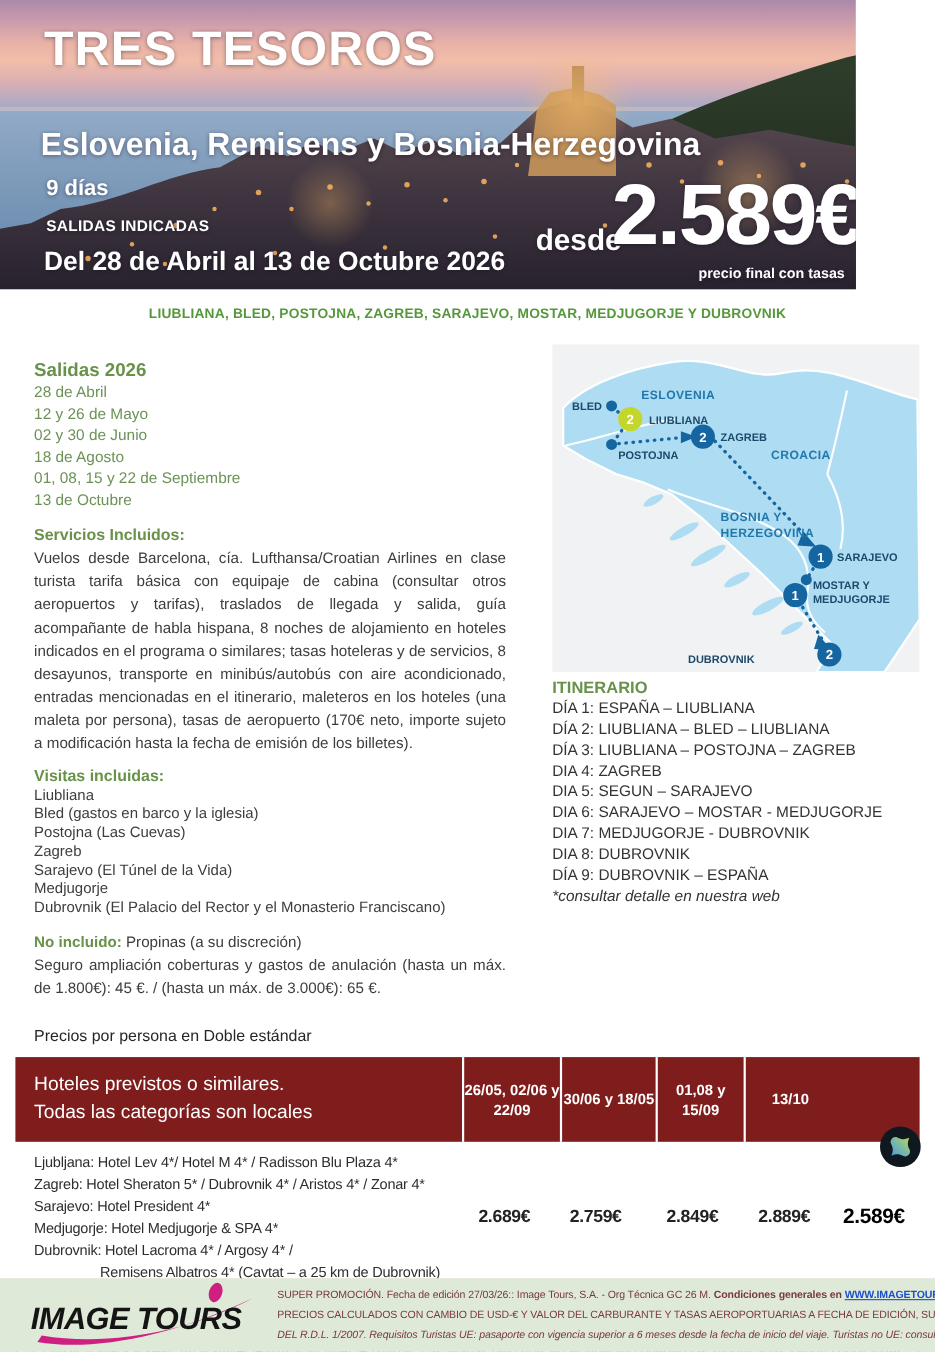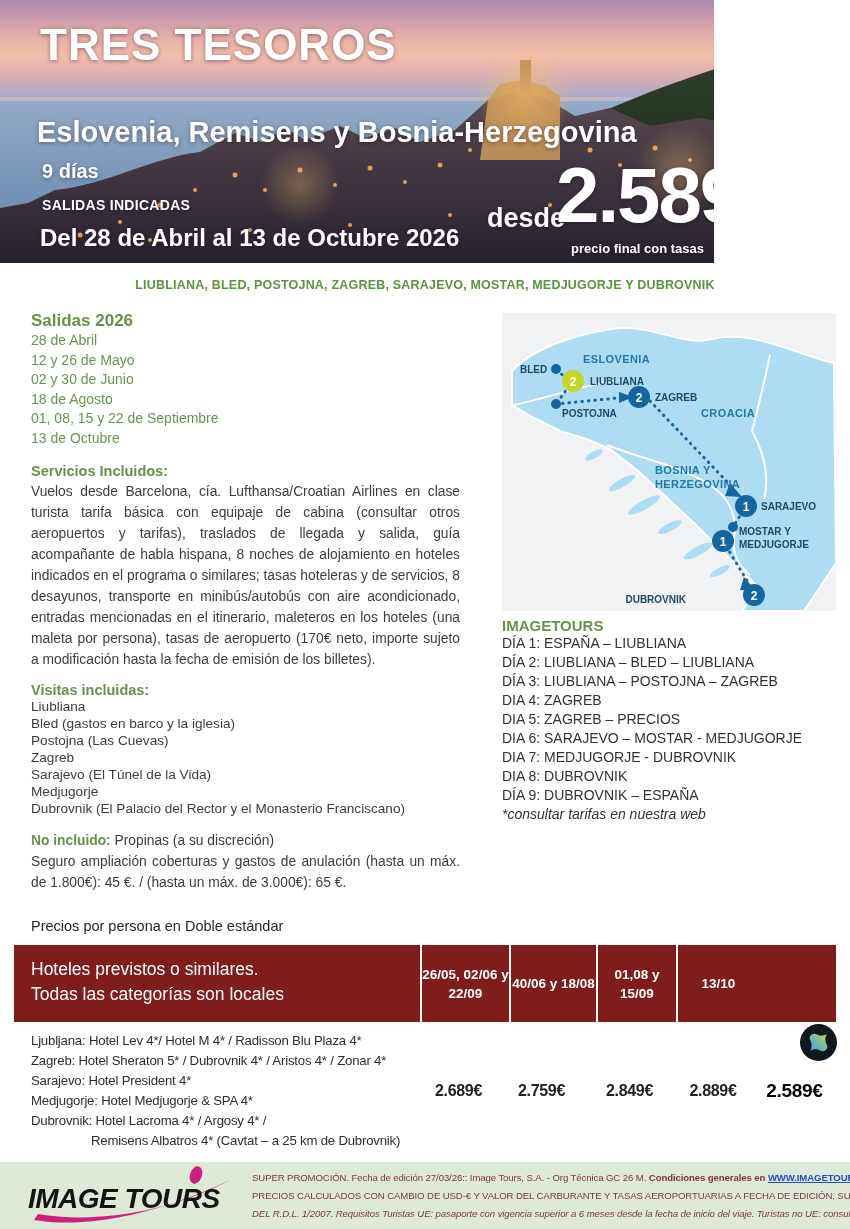--- a/index.html
+++ b/index.html
@@ -1,21 +1,21 @@
 <!DOCTYPE html>
 <html><head>
 <meta charset="utf-8">
 <style>
   * { margin:0; padding:0; box-sizing:border-box; }
   html,body { background:#ffffff; }
   body { width:850px; font-family:"Liberation Sans", sans-serif; color:#3c3c3c; }
   .page { position:relative; width:850px; height:1229px; background:#fff; overflow:hidden; }
 
   
-  .hero { position:relative; width:714px; height:263px; overflow:hidden;
+  .hero { position:relative; width:778px; height:263px; overflow:hidden;
     background:linear-gradient(180deg,#ab8aa8 0%,#c99aac 7%,#e9b2a7 15%,#f2bda9 21%,#dcb0b3 28%,#a9a9c5 37%,#8fa3c2 45%,#7b98ba 55%,#6f91b3 65%,#67759b 100%); }
   .hero svg { position:absolute; left:0; top:0; }
   .hero-text { position:absolute; color:#fff; text-shadow:0 1px 4px rgba(20,10,30,.45); white-space:nowrap; }
   .hero-title { left:40px; top:20px; font-size:44px; font-weight:700; letter-spacing:1px; }
   .hero-sub { left:37px; top:116px; font-size:29px; font-weight:700; }
   .hero-days { left:42px; top:160px; font-size:20px; font-weight:700; }
   .hero-salidas { left:42px; top:197px; font-size:14px; font-weight:700; letter-spacing:.3px; }
   .hero-range { left:40px; top:224px; font-size:24px; font-weight:700; }
   .hero-desde { left:487px; top:203px; font-size:27px; font-weight:700; }
   .hero-price { left:556px; top:150px; font-size:78px; font-weight:700; letter-spacing:-2px; }
@@ -23,21 +23,21 @@
 
   
   .route-bar { margin-top:15px; text-align:center; color:#55983b; font-size:12.5px; font-weight:700; letter-spacing:.2px; }
 
   
   .main { display:flex; padding:0 14px 0 31px; }
   .col-left { width:429px; }
   .col-right { width:334px; margin-left:42px; }
 
   .h-green { color:#68924a; font-weight:700; }
-  .salidas-h { font-size:17px; margin-top:19px; }
+  .salidas-h { font-size:17px; margin-top:35px; }
   .salidas-date { color:#6c9257; font-size:14px; line-height:19.5px; }
   .serv-h { font-size:14.5px; margin-top:15px; margin-bottom:2px; }
   .para { font-size:13.8px; line-height:21px; text-align:justify; color:#3d3d3d; }
   .vis-h { font-size:14.5px; margin-top:12px; }
   .vis-item { font-size:13.6px; line-height:17px; color:#3d3d3d; }
   .noinc { margin-top:14px; font-size:13.8px; line-height:20px; }
   .noinc .lbl { color:#68924a; font-weight:700; }
   .precios-line { margin-top:25px; font-size:14.5px; color:#262626; }
 
   
@@ -248,42 +248,42 @@
               <text x="153" y="88">ZAGREB</text>
               <text x="259" y="197">SARAJEVO</text>
               <text x="237" y="222">MOSTAR Y</text>
               <text x="237" y="235">MEDJUGORJE</text>
               <text x="184" y="290" text-anchor="end">DUBROVNIK</text>
             </g>
           </g>
         </svg>
       </div>
 
-      <div class="h-green itin-h">IMAGETOURS</div>
+      <div class="h-green itin-h">ITINERARIO</div>
       <div class="itin-day">DÍA 1: ESPAÑA – LIUBLIANA</div>
       <div class="itin-day">DÍA 2: LIUBLIANA – BLED – LIUBLIANA</div>
       <div class="itin-day">DÍA 3: LIUBLIANA – POSTOJNA – ZAGREB</div>
       <div class="itin-day">DIA 4: ZAGREB</div>
-      <div class="itin-day">DIA 5: ZAGREB – PRECIOS</div>
+      <div class="itin-day">DIA 5: SEGUN – SARAJEVO</div>
       <div class="itin-day">DIA 6: SARAJEVO – MOSTAR - MEDJUGORJE</div>
       <div class="itin-day">DIA 7: MEDJUGORJE - DUBROVNIK</div>
       <div class="itin-day">DIA 8: DUBROVNIK</div>
       <div class="itin-day">DÍA 9: DUBROVNIK – ESPAÑA</div>
-      <div class="itin-note">*consultar tarifas en nuestra web</div>
+      <div class="itin-note">*consultar detalle en nuestra web</div>
     </div>
   </div>
 
   <div class="table">
     <div class="t-head">
       <div class="t-label">
         <div>Hoteles previstos o similares.</div>
         <div>Todas las categorías son locales</div>
       </div>
       <div class="t-col c2">26/05, 02/06 y 22/09</div>
-      <div class="t-col c3">40/06 y 18/08</div>
+      <div class="t-col c3">30/06 y 18/05</div>
       <div class="t-col c4">01,08 y 15/09</div>
       <div class="t-col c5">13/10</div>
     </div>
     <div class="t-body">
       <div class="t-hotels">
         <div>Ljubljana: Hotel Lev 4*/ Hotel M 4* / Radisson Blu Plaza 4*</div>
         <div>Zagreb: Hotel Sheraton 5* / Dubrovnik 4* / Aristos 4* / Zonar 4*</div>
         <div>Sarajevo: Hotel President 4*</div>
         <div>Medjugorje: Hotel Medjugorje &amp; SPA 4*</div>
         <div>Dubrovnik: Hotel Lacroma 4* / Argosy 4* /</div>

